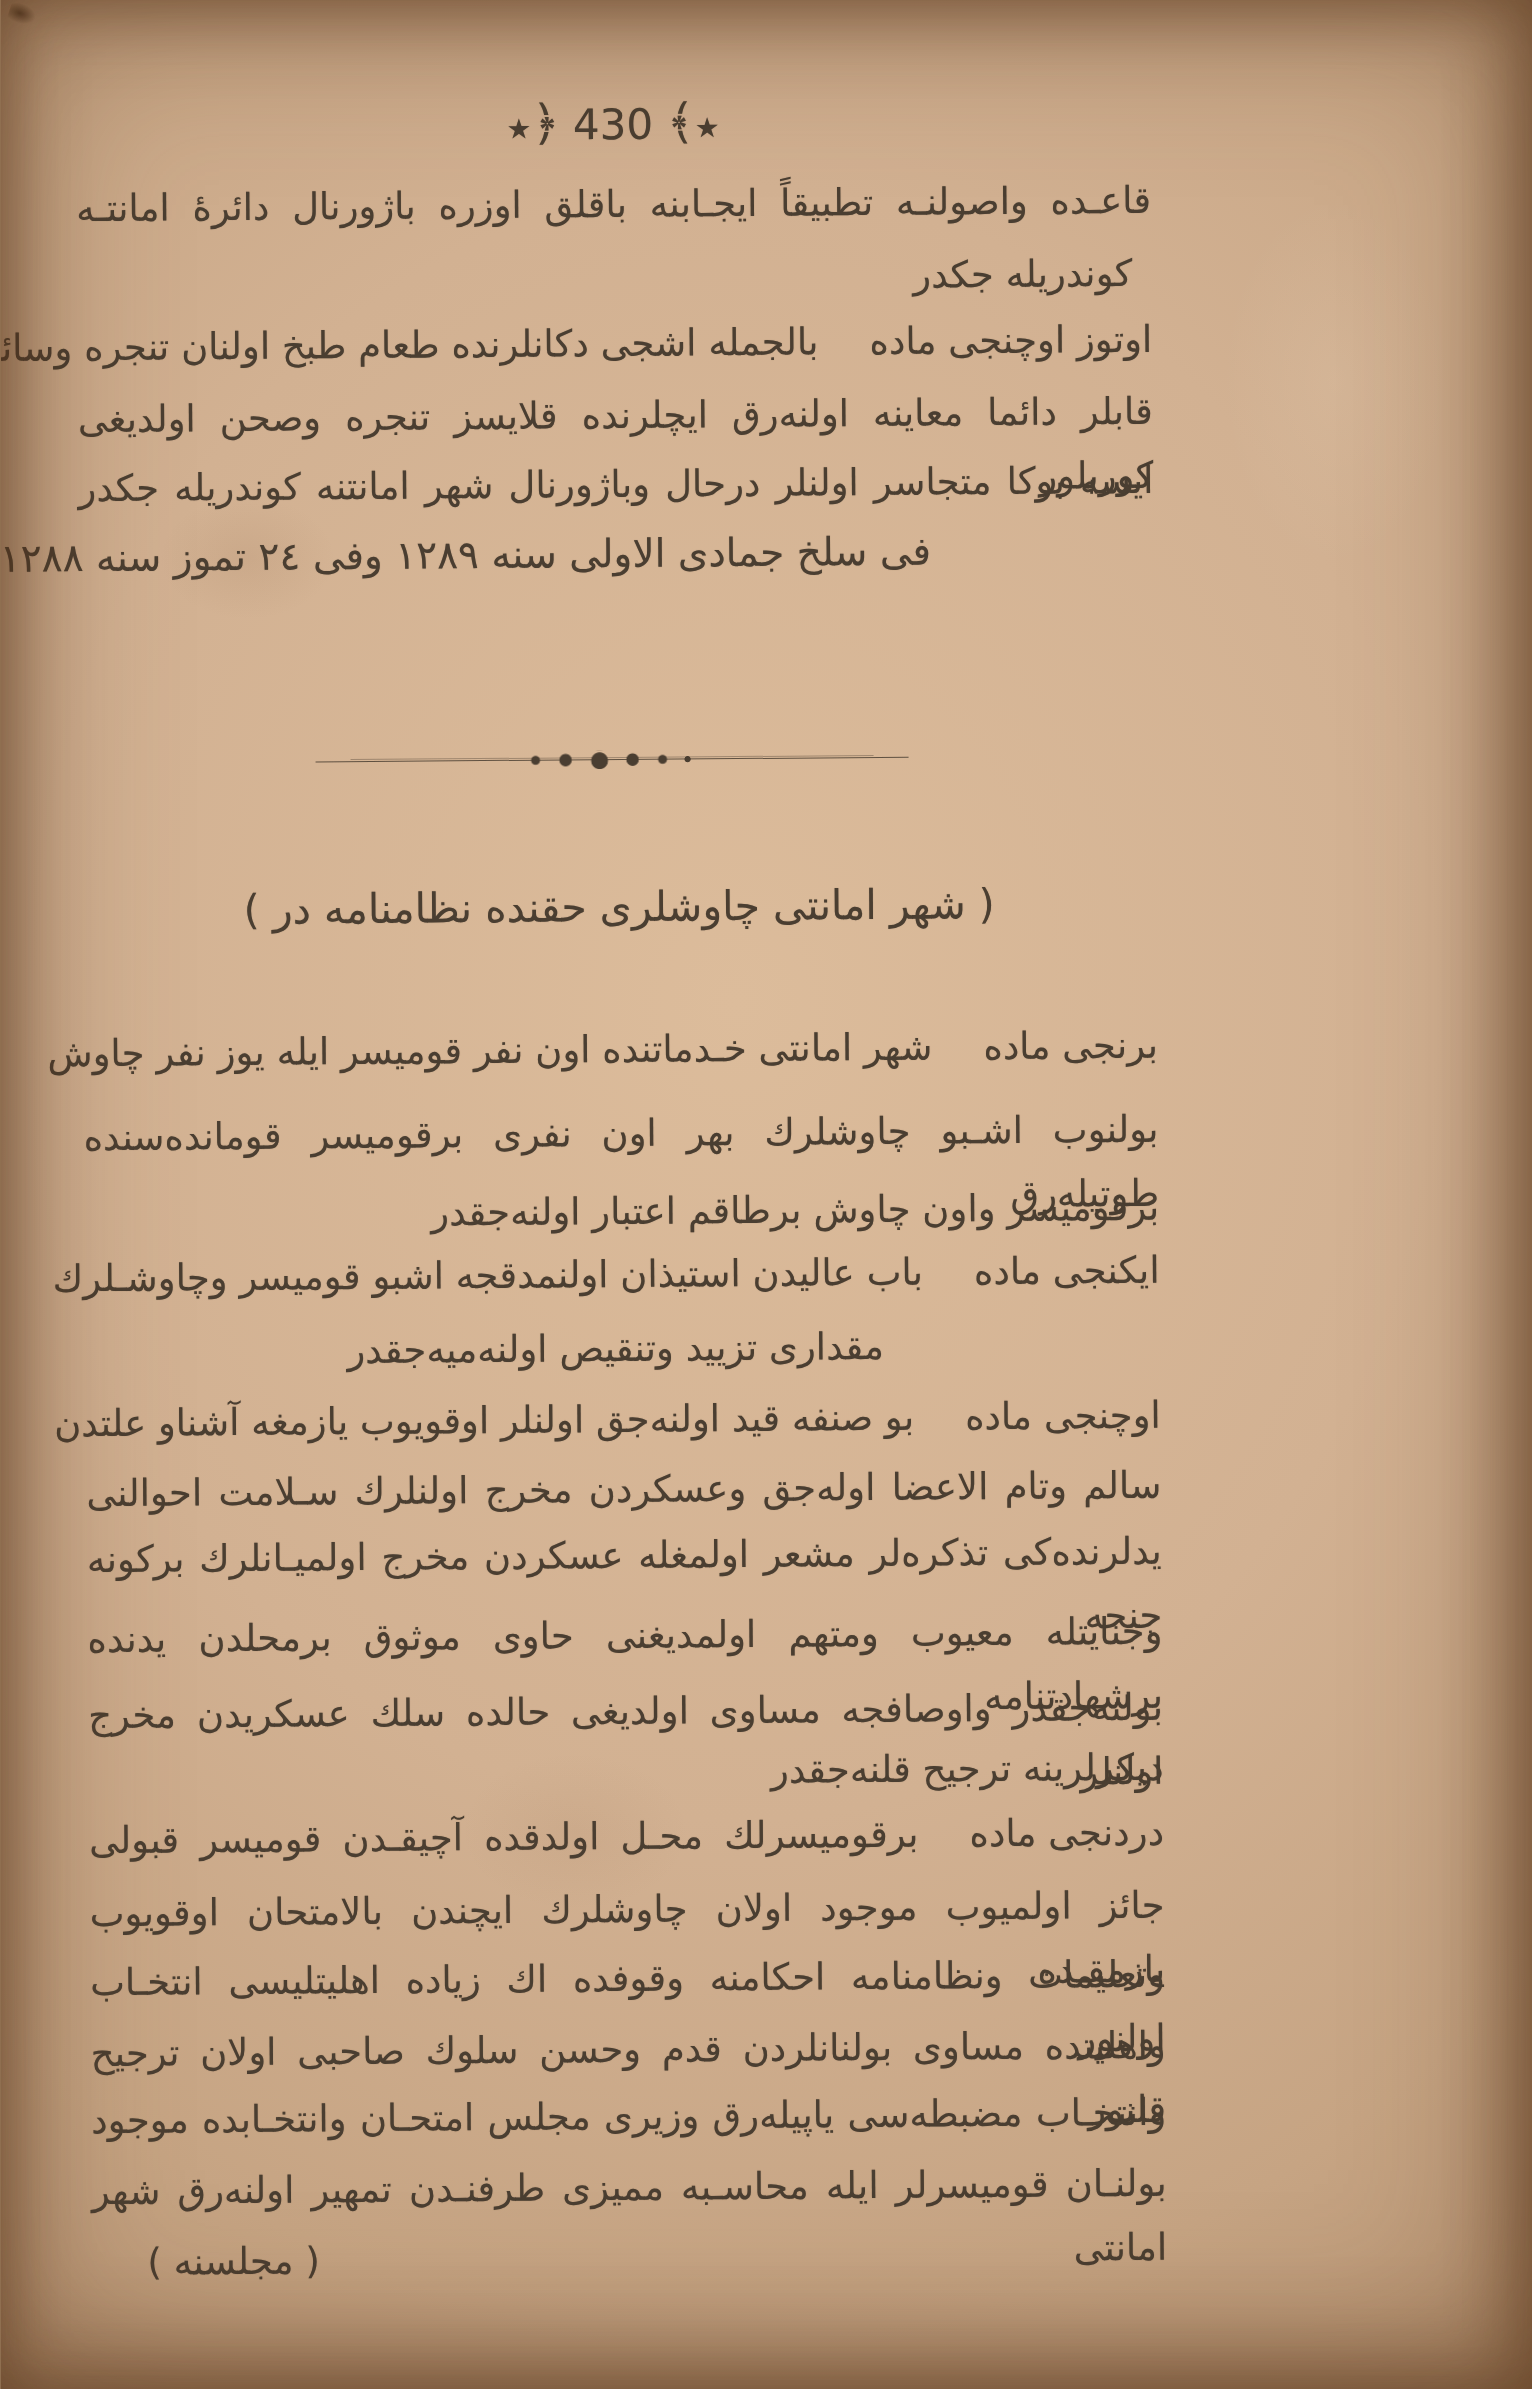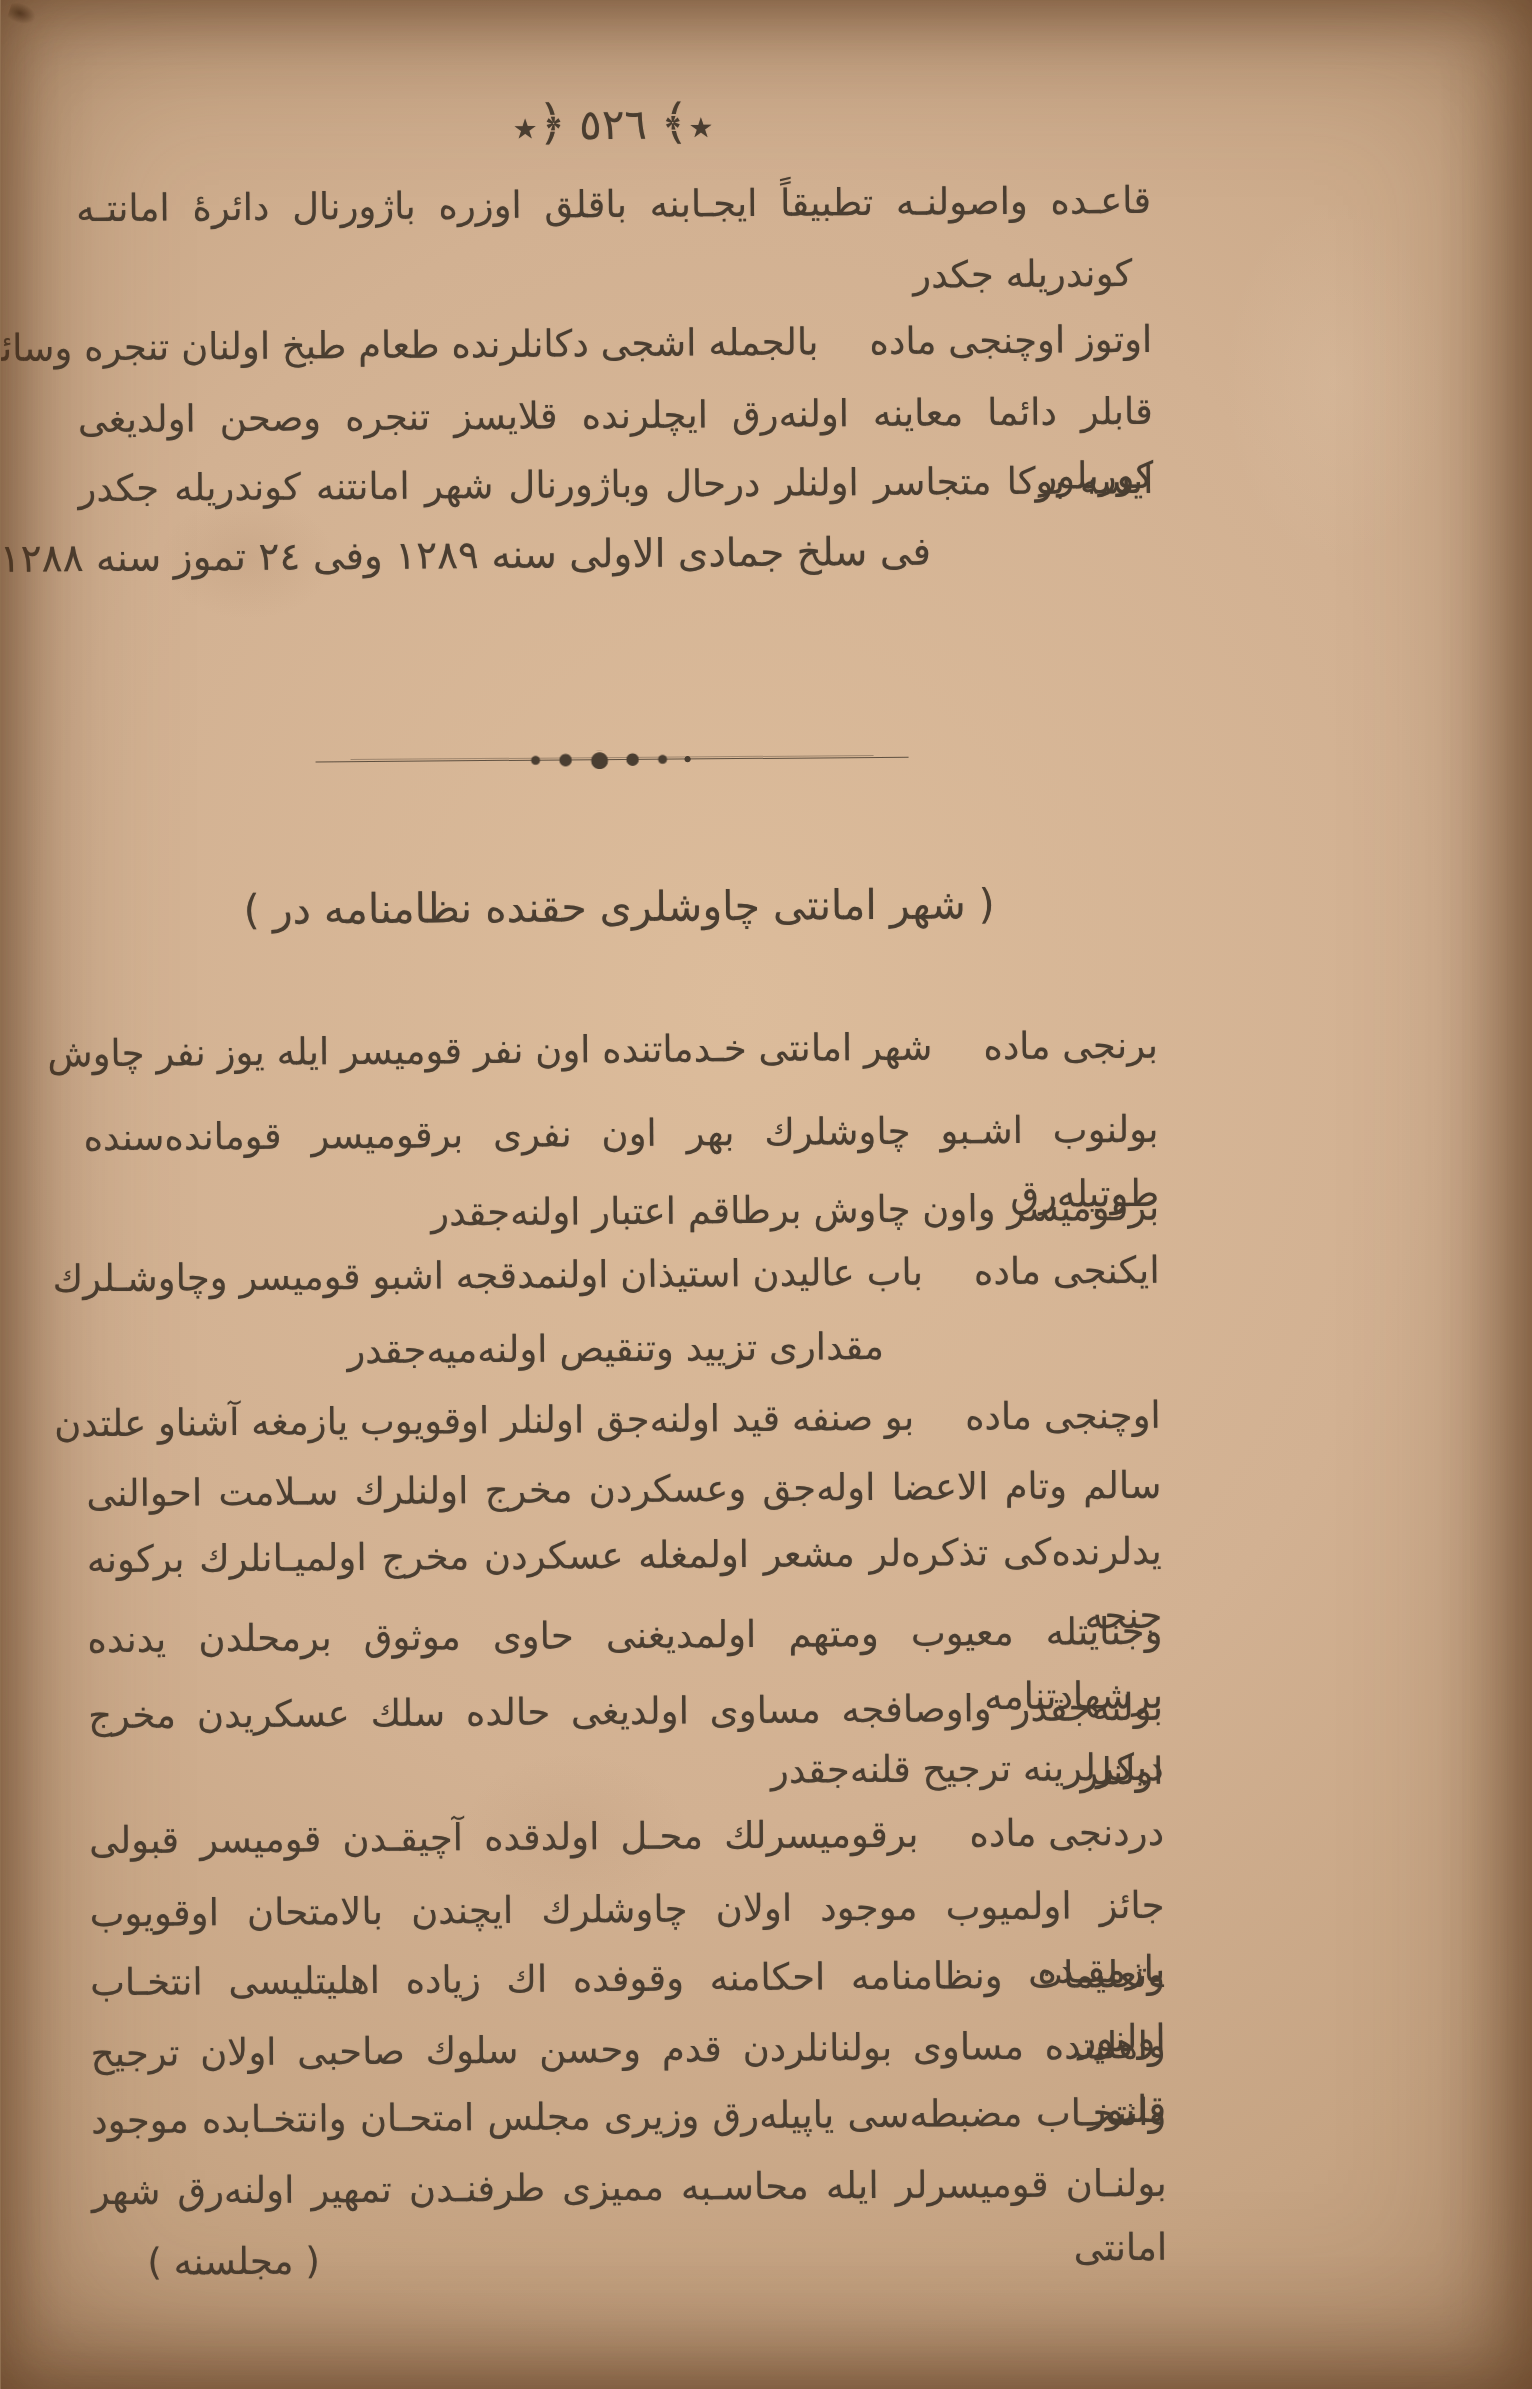--- a/index.html
+++ b/index.html
@@ -95,21 +95,21 @@
 <div class="page">
   <div class="stain s1"></div>
   <div class="stain s2"></div>
   <div class="stain s3"></div>
   <div class="corner-mark"></div>
 
   <div class="col">
 
     <div class="pagenum-row">
       <span class="star">٭</span><span class="ornate">﴾</span>
-      <span>٥٢٦</span>
+      <span>430</span>
       <span class="ornate">﴿</span><span class="star">٭</span>
     </div>
 
     <div class="line l0 just">قاعـده واصولنـه تطبيقاً ايجـابنه باقلق اوزره باژورنال دائرهٔ امانتـه</div>
     <div class="line l1 right-short">كوندريله جكدر</div>
 
     <div class="line l2 article">
       <span class="art-label">اوتوز اوچنجى ماده</span>
       <span class="art-gap"></span>
       <span class="art-text">بالجمله اشجى دكانلرنده طعام طبخ اولنان تنجره وسائر</span>

